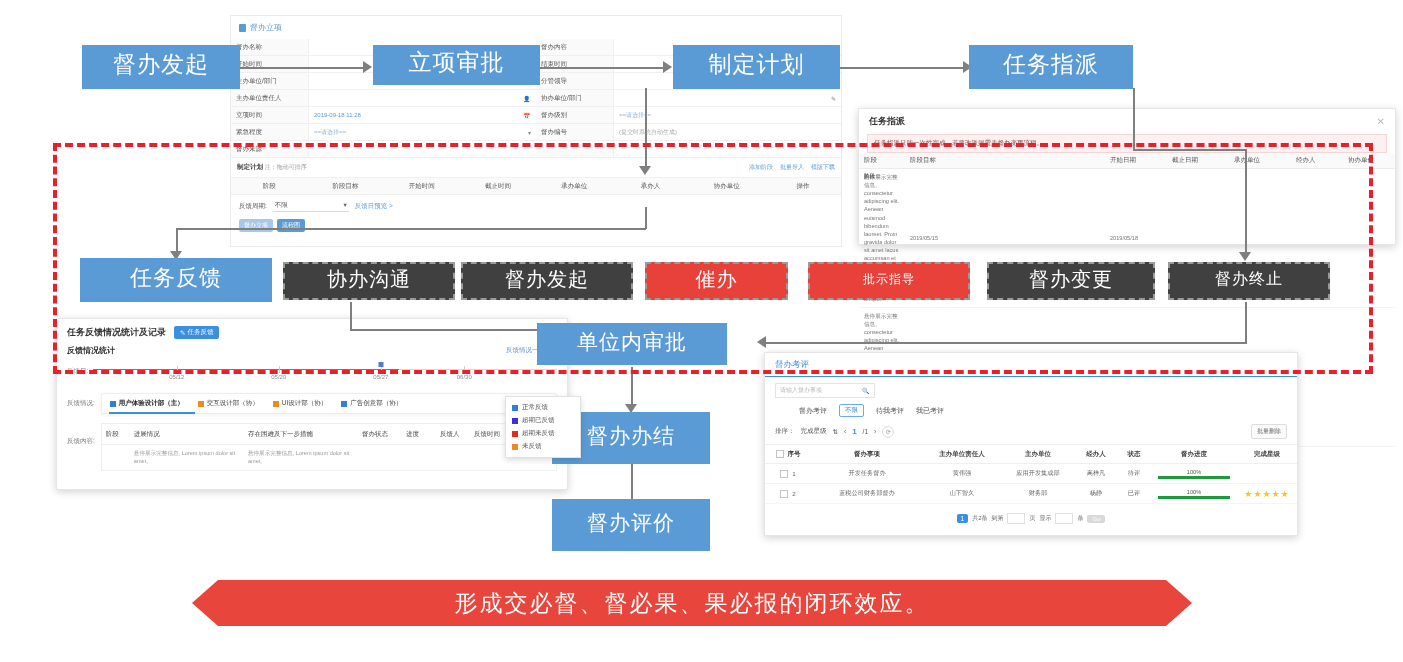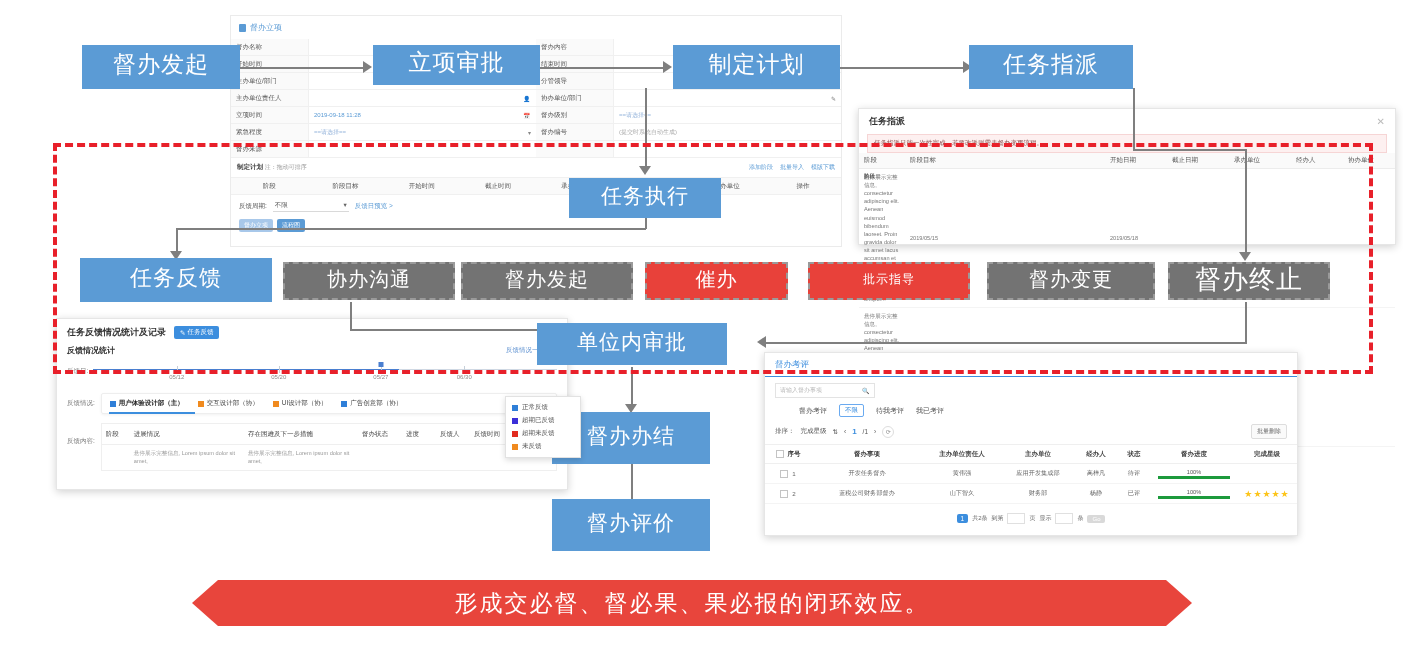--- a/index.html
+++ b/index.html
@@ -14,21 +14,21 @@
   
   .panel{position:absolute;background:#fff;border:1px solid #e6e6e6;
          box-shadow:0 2px 8px rgba(0,0,0,.18);}
   .panel-plain{position:absolute;background:#fff;}
 
   
   .fbox{position:absolute;display:flex;align-items:center;justify-content:center;
         color:#fff;text-align:center;letter-spacing:1px;line-height:1.1;
         font-weight:400;font-family:Liberation Mono, monospace;}
   .fbox.blue{background:#5b9bd5;}
-  .fbox.yellow{background:#737373;border:2px dashed #9a9a9a;box-sizing:border-box;}
+  .fbox.yellow{background:#404040;border:2px dashed #9a9a9a;box-sizing:border-box;}
   .fbox.red{background:#e8413a;border:2px dashed #9a9a9a;box-sizing:border-box;}
 
   
   .hline{position:absolute;height:0;border-top:2px solid #7f7f7f;}
   .vline{position:absolute;width:0;border-left:2px solid #7f7f7f;}
   .arrow-r{position:absolute;width:0;height:0;border-left:9px solid #7f7f7f;
            border-top:6px solid transparent;border-bottom:6px solid transparent;}
   .arrow-l{position:absolute;width:0;height:0;border-right:9px solid #7f7f7f;
            border-top:6px solid transparent;border-bottom:6px solid transparent;}
   .arrow-d{position:absolute;width:0;height:0;border-top:9px solid #7f7f7f;
@@ -546,43 +546,40 @@
   <div class="fbox blue" style="left:373px;top:45px;width:167px;height:40px;font-size:23px;">
     <span>立项审批</span>
   </div>
   <div class="fbox blue" style="left:673px;top:45px;width:167px;height:44px;font-size:23px;">
     <span>制定计划</span>
   </div>
   <div class="fbox blue" style="left:969px;top:45px;width:164px;height:44px;font-size:23px;">
     <span>任务指派</span>
   </div>
 
-  <div class="fbox blue" style="left:569px;top:178px;width:152px;height:40px;font-size:21px;">
-    <span>任务执行</span>
-  </div>
 
   <div class="fbox blue" style="left:80px;top:258px;width:192px;height:44px;font-size:22px;">
     <span>任务反馈</span>
   </div>
   <div class="fbox yellow" style="left:283px;top:262px;width:172px;height:38px;font-size:20px;">
     <span>协办沟通</span>
   </div>
   <div class="fbox yellow" style="left:461px;top:262px;width:172px;height:38px;font-size:20px;">
     <span>督办发起</span>
   </div>
   <div class="fbox red" style="left:645px;top:262px;width:143px;height:38px;font-size:20px;">
     <span>催办</span>
   </div>
   <div class="fbox red" style="left:808px;top:262px;width:162px;height:38px;font-size:12px;">
     <span>批示指导</span>
   </div>
   <div class="fbox yellow" style="left:987px;top:262px;width:168px;height:38px;font-size:20px;">
     <span>督办变更</span>
   </div>
-  <div class="fbox yellow" style="left:1168px;top:262px;width:162px;height:38px;font-size:26px;">
+  <div class="fbox yellow" style="left:1168px;top:262px;width:162px;height:38px;font-size:16px;">
     <span>督办终止</span>
   </div>
 
   <div class="fbox blue" style="left:537px;top:323px;width:190px;height:42px;font-size:21px;">
     <span>单位内审批</span>
   </div>
   <div class="fbox blue" style="left:552px;top:412px;width:158px;height:52px;font-size:21px;">
     <span>督办办结</span>
   </div>
   <div class="fbox blue" style="left:552px;top:499px;width:158px;height:52px;font-size:21px;">

